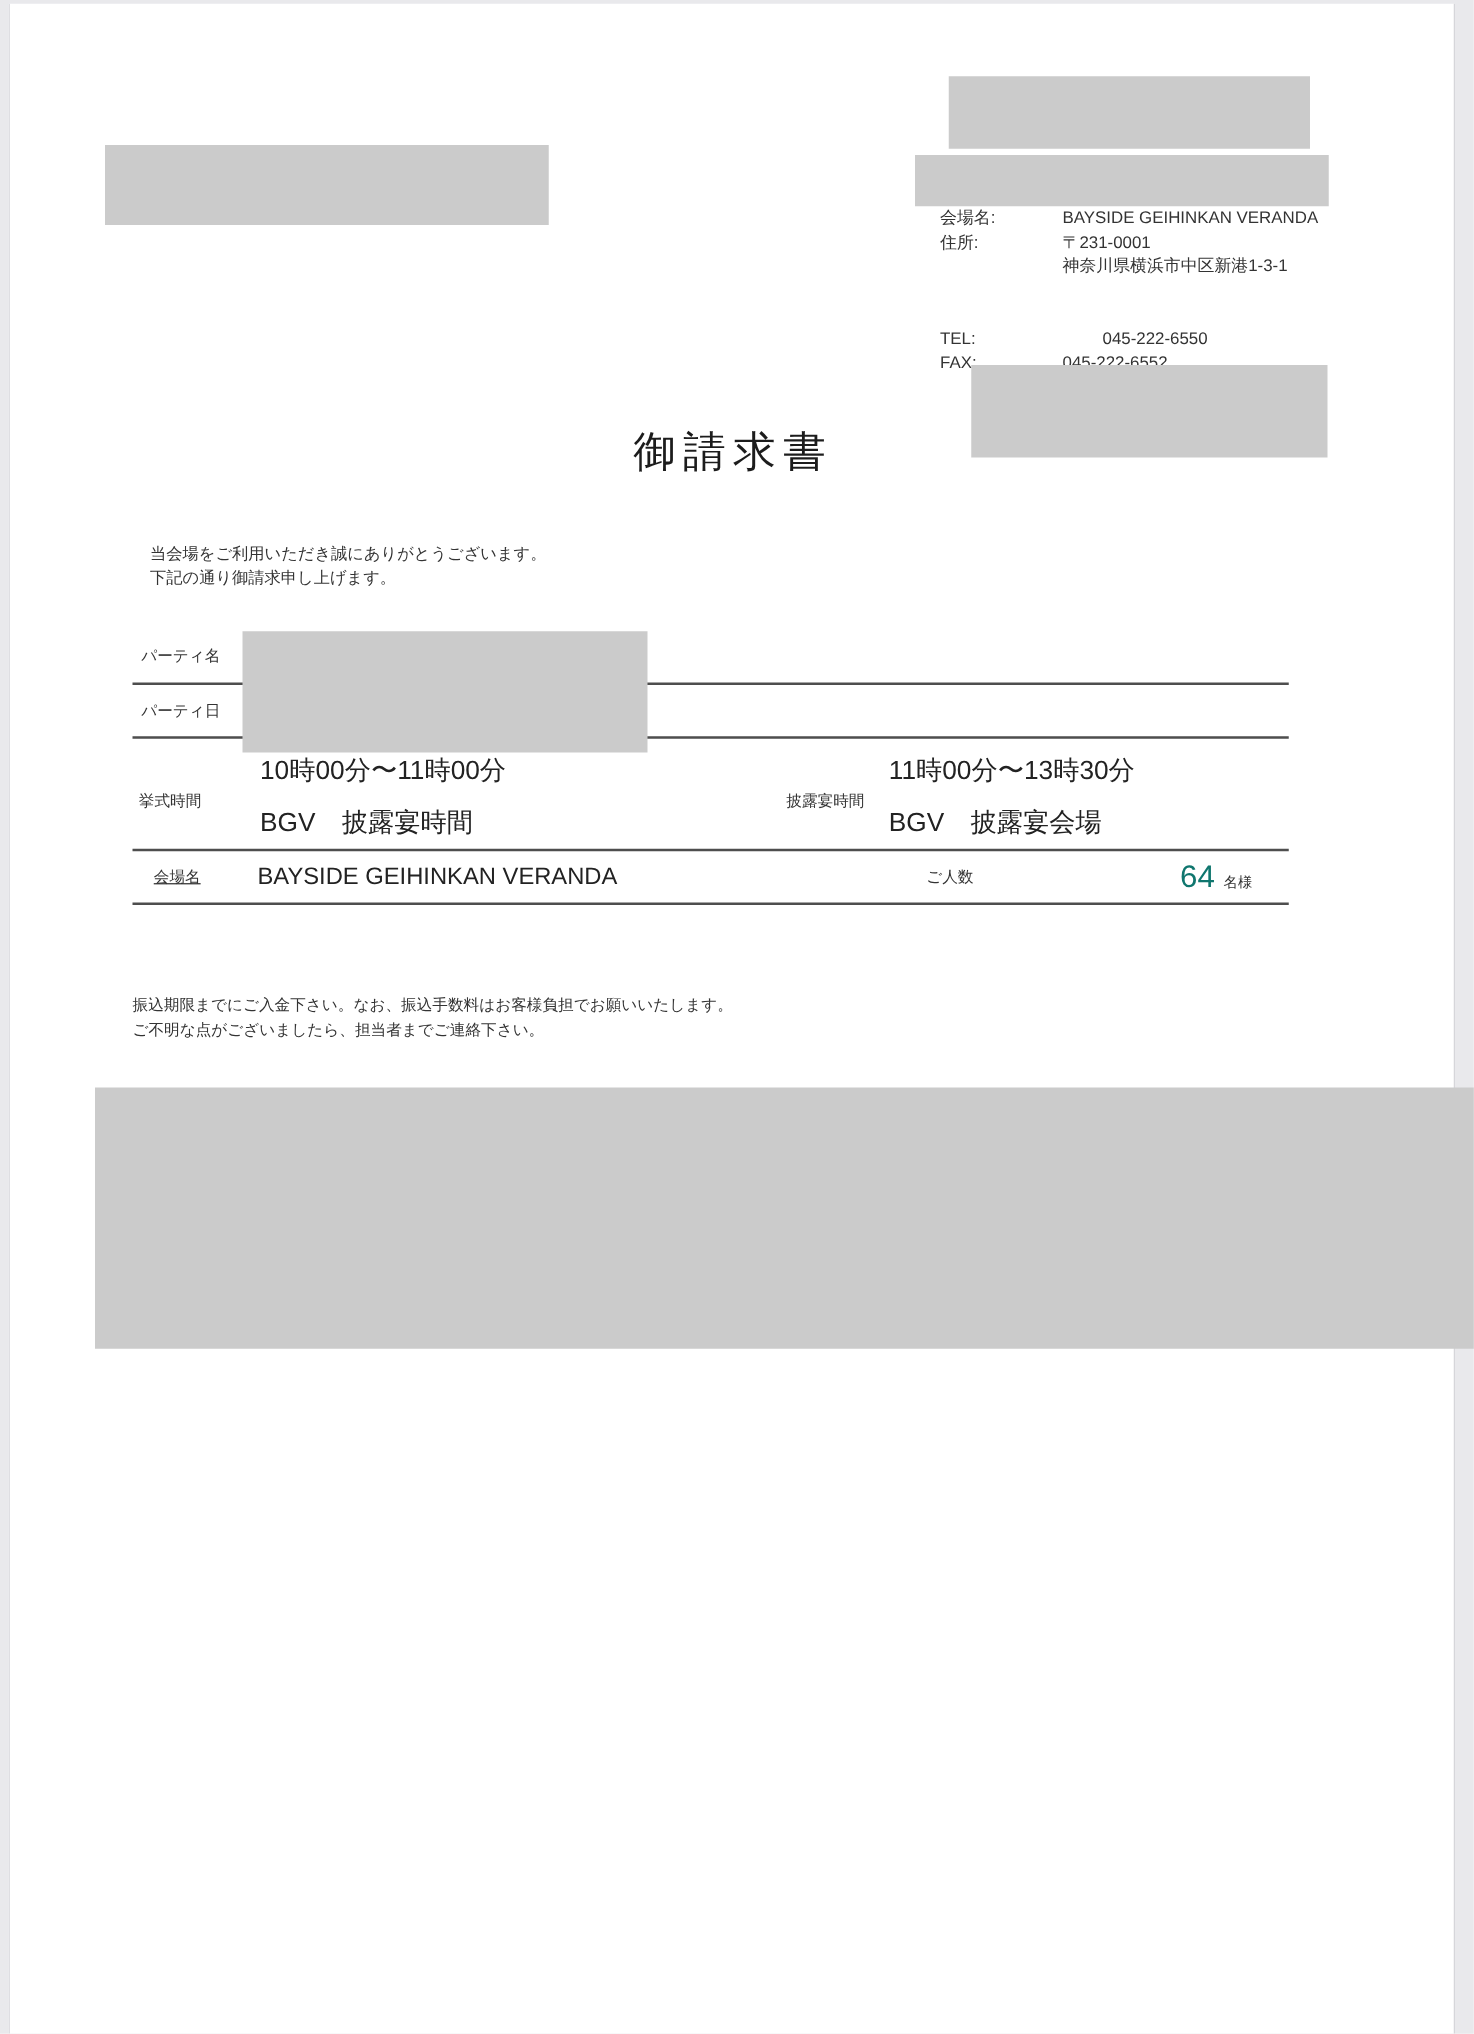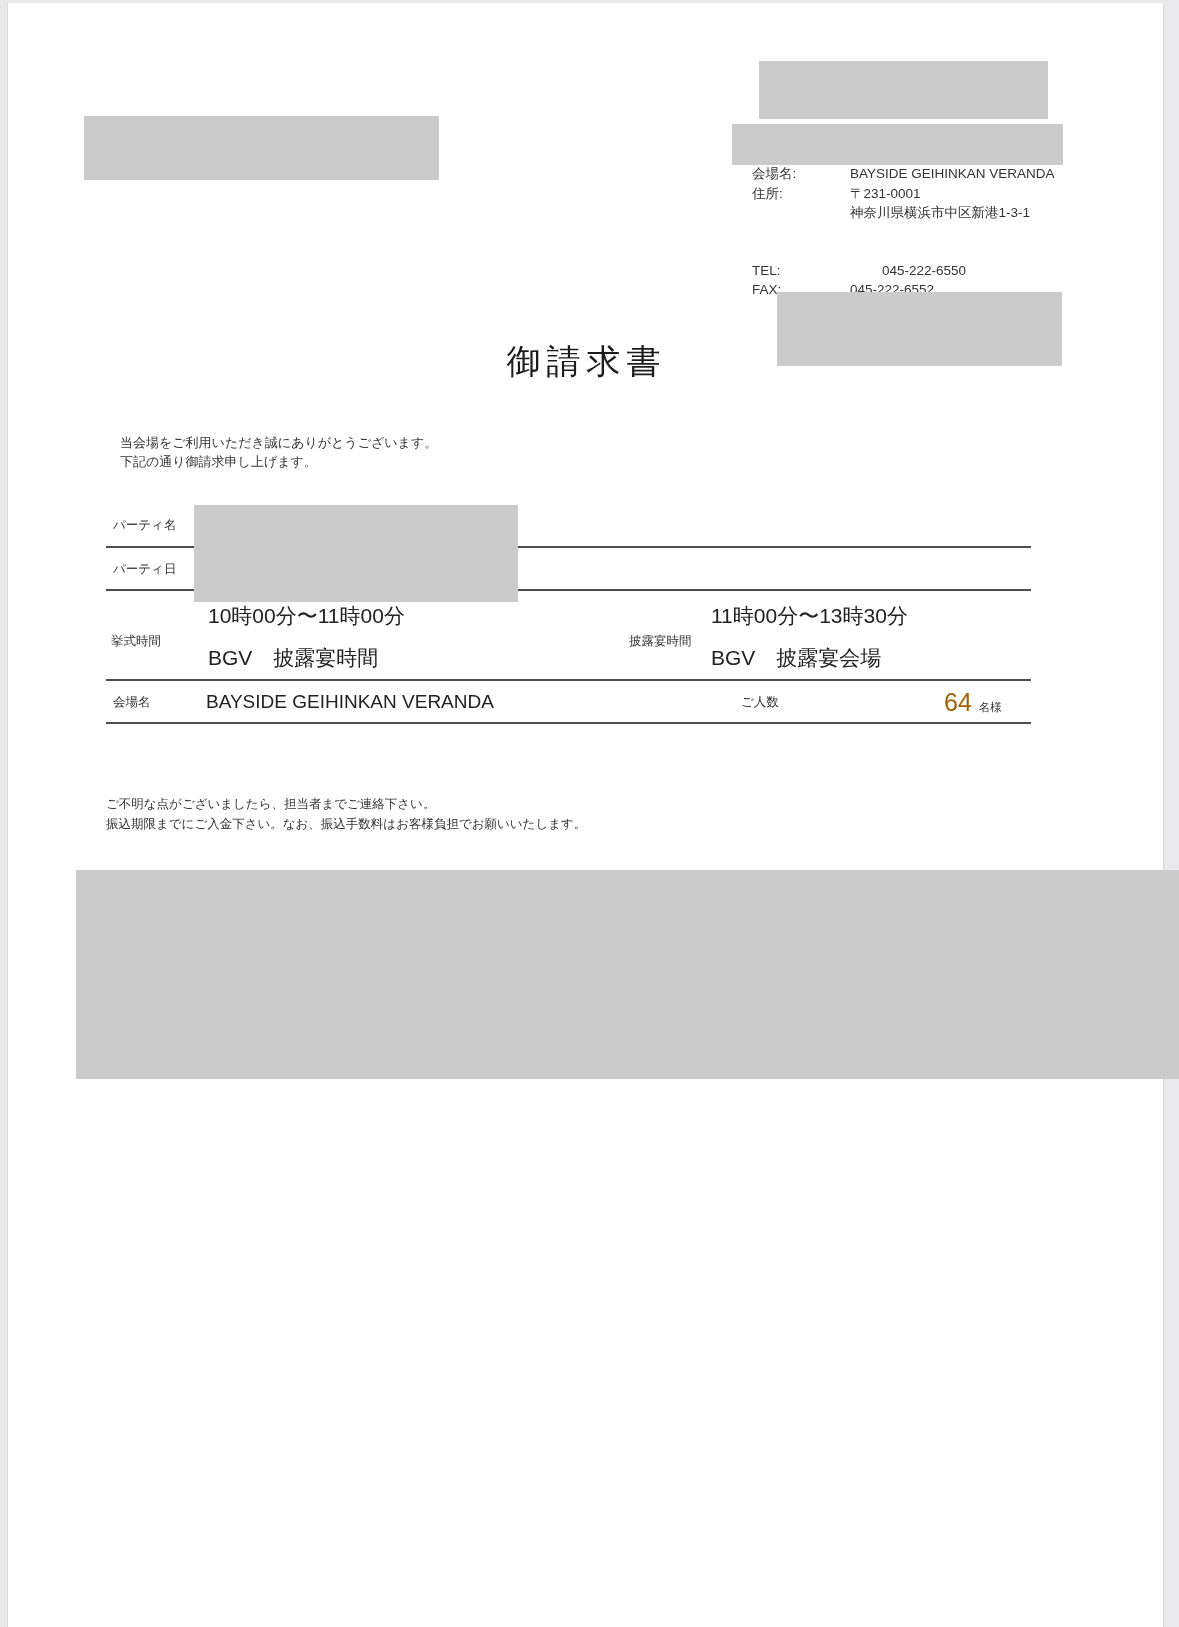--- a/index.html
+++ b/index.html
@@ -41,25 +41,25 @@
   .trow.r5 { height:43px; }
   .tlabel { position:absolute; font-size:12.5px; color:#333; white-space:nowrap; }
   .r1 .tlabel, .r2 .tlabel { left:7px; top:50%; transform:translateY(-50%); }
   .lab-ceremony   { left:5px;   top:42px; }
   .lab-reception  { left:523px; top:42px; }
   .time-val  { position:absolute; font-size:21px; color:#222; white-space:nowrap; }
   .t-cer-time  { left:102px; top:11px; }
   .t-cer-ven   { left:102px; top:53px; }
   .t-rec-time  { left:605px; top:11px; }
   .t-rec-ven   { left:605px; top:53px; }
-  .lab-venue  { left:7px; top:50%; transform:translateY(-50%); }
+  .lab-venue  { left:17px; top:50%; transform:translateY(-50%);text-decoration:underline; }
   .venue-val  { position:absolute; left:100px; top:50%; transform:translateY(-50%); font-size:19px; color:#222; white-space:nowrap; }
   .lab-guests { left:635px; top:50%; transform:translateY(-50%); }
   .guests-wrap { position:absolute; left:838px; top:50%; transform:translateY(-50%); display:flex; align-items:baseline; }
-  .guests-num { font-size:25px; color:#a16207; }
+  .guests-num { font-size:25px; color:#0f766e; }
   .guests-unit { font-size:11.5px; margin-left:7px; color:#333; }
   .lab-amount { left:5px; top:50%; transform:translateY(-50%); }
   .amount-wrap { position:absolute; left:175px; top:2px; display:flex; align-items:baseline; }
   .amount-num { font-size:30px; color:#161616; letter-spacing:1px; }
   .amount-unit { font-size:13px; margin-left:7px; color:#333; }
   
   .notes { position:absolute; left:98px; top:791px; font-size:12.5px; line-height:20px; color:#333; z-index:1; }
   
   .redact { position:absolute; background:#cbcbcb; z-index:5; }
   .box-a { left:751px; top:58px;  width:289px;  height:58px; }
@@ -130,22 +130,22 @@
       <span class="guests-wrap">
         <span class="guests-num">64</span>
         <span class="guests-unit">名様</span>
       </span>
     </div>
 
 
   </div>
 
   <div class="notes">
+    <div>振込期限までにご入金下さい。なお、振込手数料はお客様負担でお願いいたします。</div>
     <div>ご不明な点がございましたら、担当者までご連絡下さい。</div>
-    <div>振込期限までにご入金下さい。なお、振込手数料はお客様負担でお願いいたします。</div>
   </div>
 
   <div class="redact box-a"></div>
   <div class="redact box-b"></div>
   <div class="redact box-c"></div>
   <div class="redact box-d"></div>
   <div class="redact box-e"></div>
   <div class="redact box-f"></div>
 
 </div>

